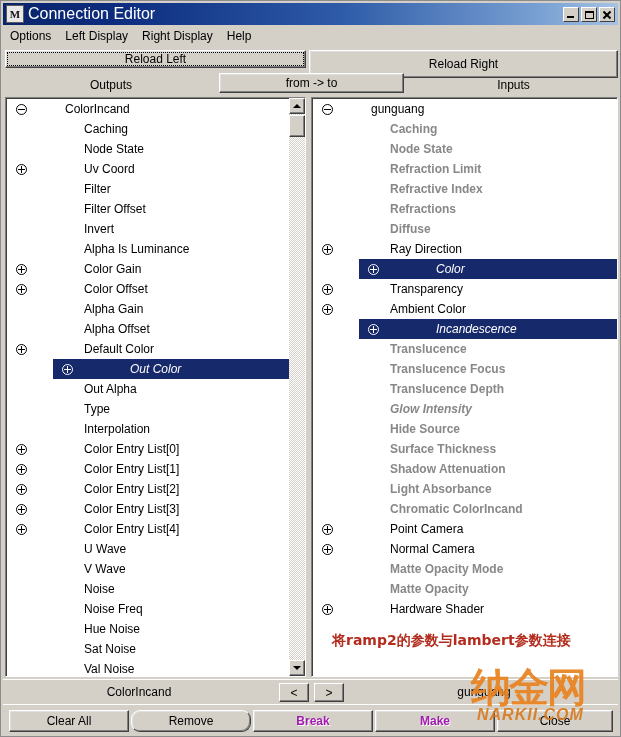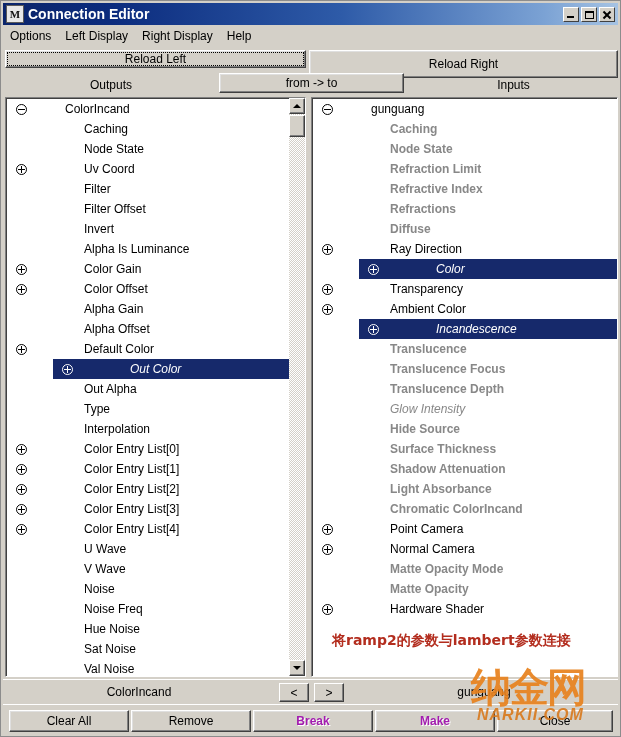--- a/index.html
+++ b/index.html
@@ -40,22 +40,22 @@
     position: relative;
     flex: 0 0 auto;
     display:flex; align-items:center; justify-content:center;
     font-size: 11px; font-weight: bold; color:#111;
     font-family: "Liberation Serif", serif;
     line-height: 1;
     overflow: hidden;
   }
   .title-text {
     color: #ffffff;
-    font-size: 14px;
-    font-weight: bold;
+    font-size: 16px;
+    font-weight: normal;
     letter-spacing: 0px;
     flex: 1 1 auto;
     white-space: nowrap;
     overflow: hidden;
   }
   .win-btns { display: flex; gap: 2px; margin-right: 3px; flex: 0 0 auto; }
   .win-btn {
     width: 16px; height: 15px;
     background: #d4d0c8;
     border-top: 1px solid #ffffff;
@@ -160,21 +160,21 @@
     position: relative;
     font-size: 12px;
     color: #000;
     white-space: nowrap;
     box-sizing: border-box;
   }
   .row.sel { background: #16296b; color: #ffffff; font-style: italic; margin-left: 46px; }
   .row .label { position: absolute; left: 77px; top: 0; }
   .row.root .label { left: 58px; }
   .row.gray .label { color: #888888; font-weight: bold; }
-  .row.gray.italic .label { font-style: italic; font-weight: normal; }
+  .row.gray.italic .label { font-style: italic; font-weight: bold; }
   .row.sel .label { color: #ffffff; font-weight: normal; }
 
   .exp {
     position: absolute;
     left: 9px; top: 5px;
     width: 11px; height: 11px;
     border: 1px solid #000;
     border-radius: 50%;
     box-sizing: border-box;
   }
@@ -287,21 +287,21 @@
     background: #d4d0c8;
     border-top: 1px solid #ffffff;
   }
   .actbtn {
     position: absolute;
     top: 5px;
     height: 22px;
     width: 120px;
   }
   #btn-clear  { left: 6px; }
-  #btn-remove { left: 128px; }
+  #btn-remove { left: 128px; border-radius: 9px; }
   #btn-break  { left: 250px; }
   #btn-make   { left: 372px; }
   #btn-close2 { left: 494px; width: 116px; }
 
   
   #watermark {
     position: absolute;
     left: 470px; top: 655px;
     width: 150px; height: 80px;
     pointer-events: none;

